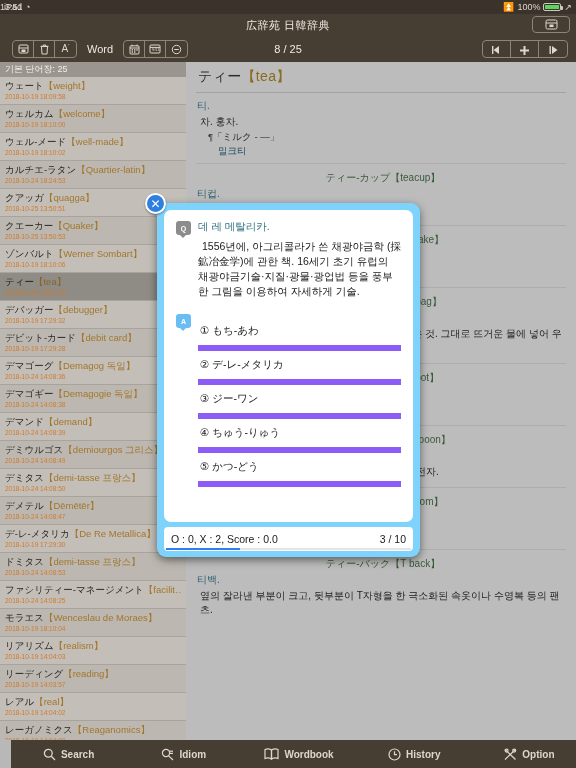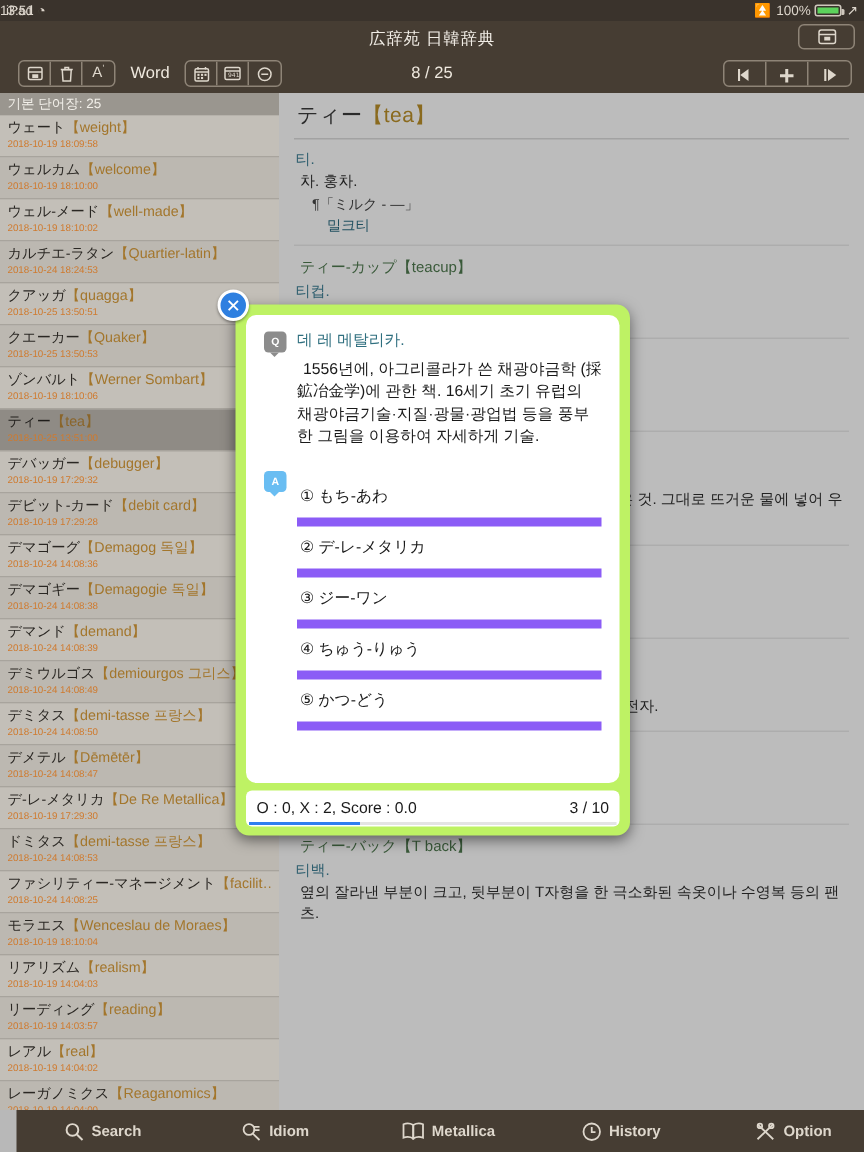--- a/index.html
+++ b/index.html
@@ -105,29 +105,29 @@
   .headword {
     font-size: 14px; color: #2b2b2b; padding: 6px 0 6px 2px; letter-spacing: .3px;
   }
   .headword .rom { color: #8a6a1e; }
   .hr { height: 1px; background: #a2a2a2; margin: 0 0 4px 0; }
   .hr.light { background: #adadad; margin: 5px 0; }
   .kr-read { font-size: 10px; color: #2f5f6f; padding: 2px 0 1px 1px; }
   .kr-def { font-size: 10px; color: #222; padding: 1px 0 1px 4px; line-height: 14px; }
   .ex { font-size: 9.5px; color: #333; padding-left: 12px; line-height: 14px; }
   .ex-tr { font-size: 9.5px; color: #1f4f5f; padding-left: 22px; line-height: 14px; }
-  .sub-term { font-size: 10px; color: #3a5a3a; padding: 2px 0 0 4px; }
+  .sub-term { font-size: 10px; color: #3a5a3a; padding: 2px 0 0 4px; text-align: center; }
   .sub-term .rom { color: #3a5a3a; }
   .blk { padding-bottom: 2px; }
 
   
   .modal-wrap { position: absolute; left: 157px; top: 203px; width: 263px; height: 354px; }
   .modal {
     position: absolute; inset: 0;
-    background: #bef264; border-radius: 9px;
+    background: #7dd3fc; border-radius: 9px;
     box-shadow: 0 3px 9px rgba(0,0,0,.5);
     padding: 7px 7px 6px 7px;
     display: flex; flex-direction: column;
   }
   .modal-card {
     flex: 1; background: #fff; border-radius: 7px;
     overflow: hidden; padding: 10px 12px 4px 12px; position: relative;
   }
   .qa-row { display: flex; align-items: flex-start; }
   .badge {
@@ -512,21 +512,21 @@
         </span>
         <span>Idiom</span>
       </div>
       <div class="tab">
         <span>
           <svg width="15" height="12" viewBox="0 0 15 12" fill="none" stroke="#ded7cc" stroke-width="1.2">
             <path d="M1 1.5 C3.5 0.5 5.8 1 7.5 2 L7.5 11 C5.8 10 3.5 9.5 1 10.5 Z"></path>
             <path d="M14 1.5 C11.5 0.5 9.2 1 7.5 2 L7.5 11 C9.2 10 11.5 9.5 14 10.5 Z"></path>
           </svg>
         </span>
-        <span>Metallica</span>
+        <span>Wordbook</span>
       </div>
       <div class="tab">
         <span>
           <svg width="13" height="13" viewBox="0 0 13 13" fill="none" stroke="#ded7cc" stroke-width="1.2">
             <circle cx="6.5" cy="6.5" r="5.5"></circle>
             <polyline points="6.5,3.3 6.5,6.7 9,6.7"></polyline>
           </svg>
         </span>
         <span>History</span>
       </div>

